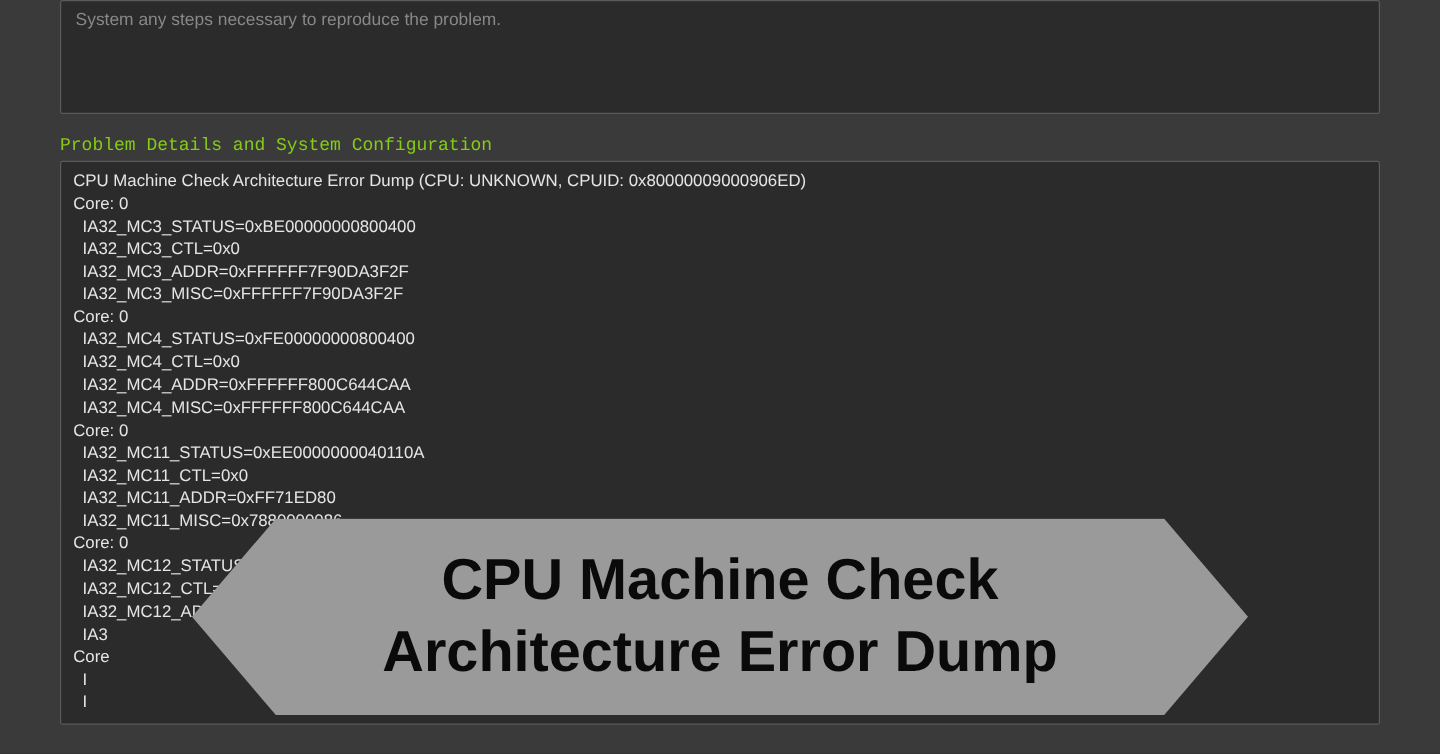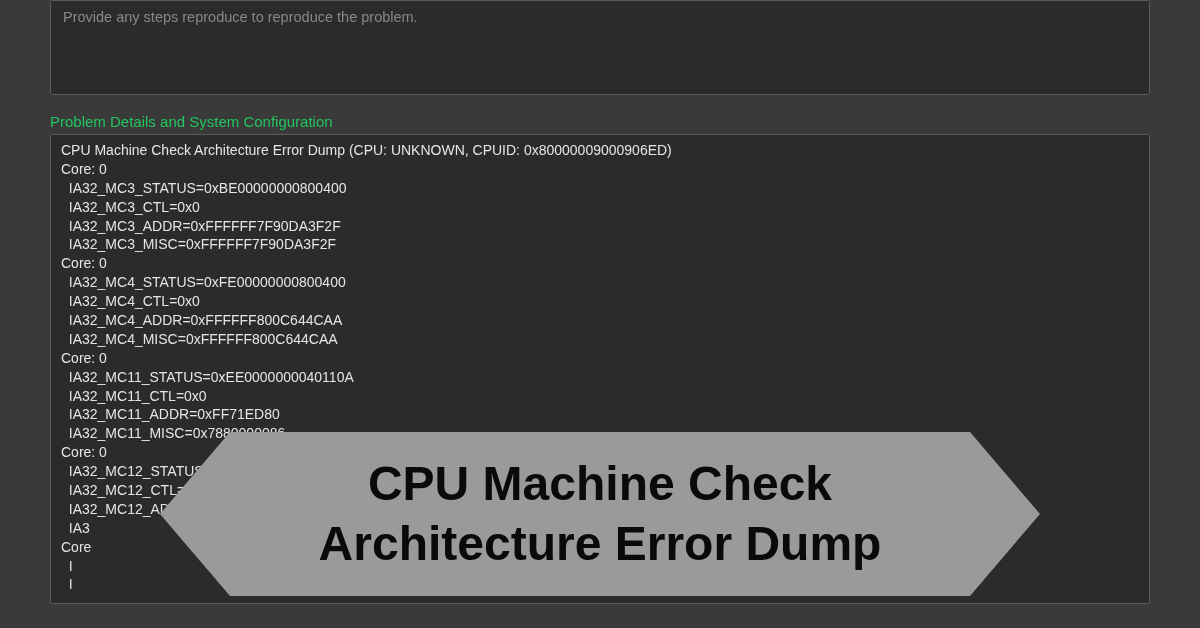--- a/index.html
+++ b/index.html
@@ -20,23 +20,24 @@
       border-radius: 2px;
       height: 95px;
       padding: 8px 12px;
       margin-bottom: 18px;
     }
     .steps-placeholder {
       color: #888;
       font-size: 14.5px;
     }
     .section-label {
-      color: #22c55e;
+      color: #84cc16;
       font-size: 15px;
       margin-bottom: 4px;
+      font-family: Liberation Mono, monospace;
     }
     .dump-box {
       background: #2b2b2b;
       border: 1px solid #5a5a5a;
       border-radius: 2px;
       padding: 6px 10px;
       height: 470px;
       overflow: hidden;
     }
     .dump-text {
@@ -63,21 +64,21 @@
       font-weight: 700;
       line-height: 1.25;
       font-family: -apple-system, BlinkMacSystemFont, "Segoe UI", Helvetica, Arial, sans-serif;
     }
   </style>
 </head>
 <body>
 
 <div class="content-area">
   <div class="steps-box">
-    <div class="steps-placeholder">Provide any steps reproduce to reproduce the problem.</div>
+    <div class="steps-placeholder">System any steps necessary to reproduce the problem.</div>
   </div>
 
   <div class="section-label">Problem Details and System Configuration</div>
 
   <div class="dump-box">
     <div class="dump-text">CPU Machine Check Architecture Error Dump (CPU: UNKNOWN, CPUID: 0x80000009000906ED)
 Core: 0
   IA32_MC3_STATUS=0xBE00000000800400
   IA32_MC3_CTL=0x0
   IA32_MC3_ADDR=0xFFFFFF7F90DA3F2F

